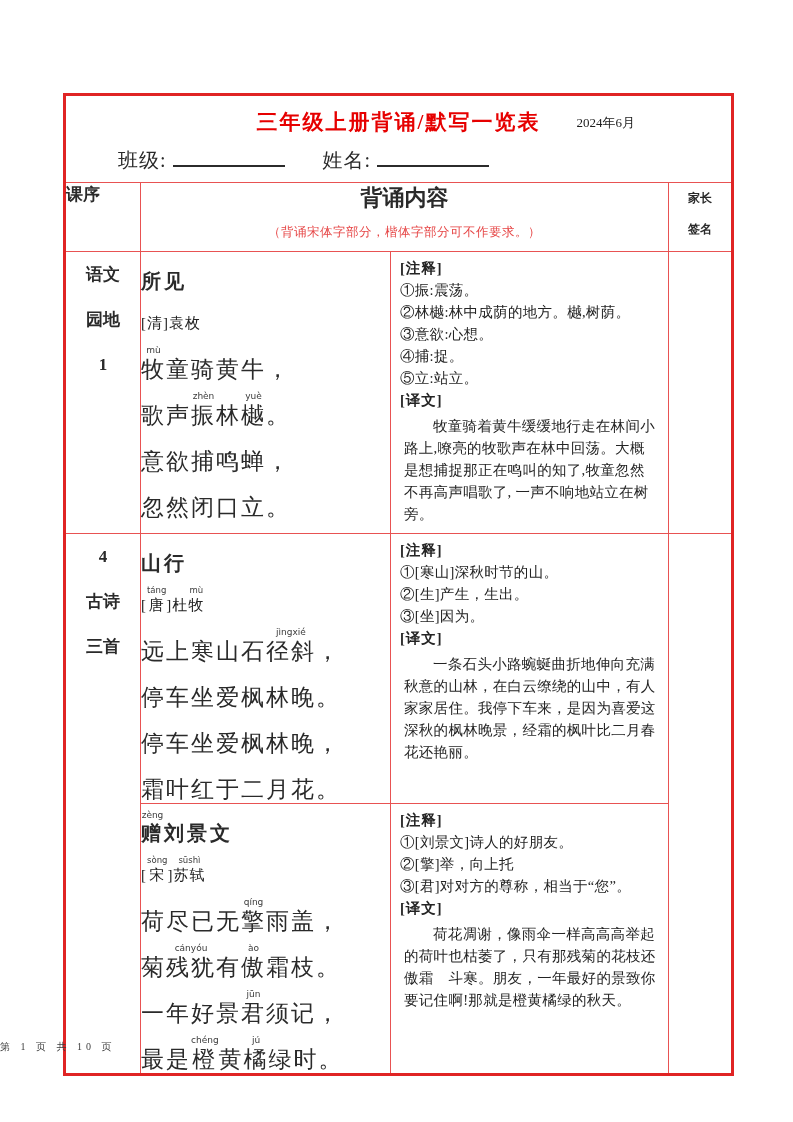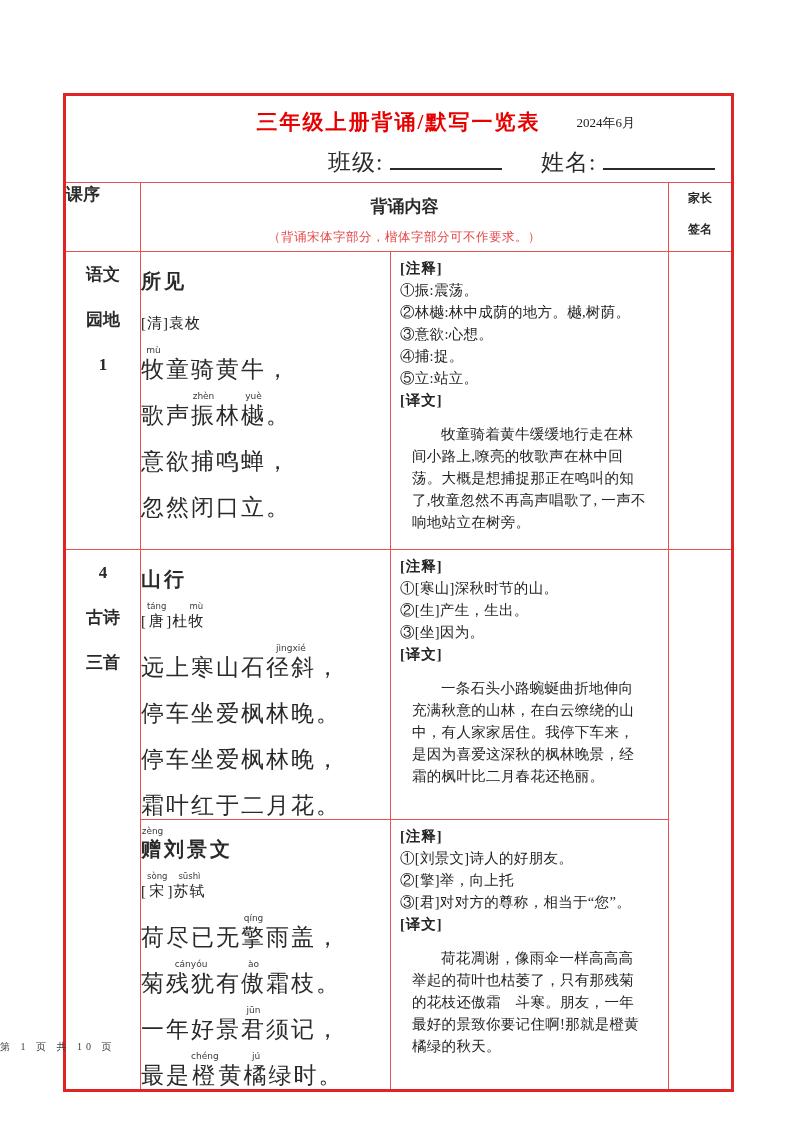--- a/index.html
+++ b/index.html
@@ -18,27 +18,27 @@
   col.c-lesson{width:76px;} col.c-poem{width:250px;} col.c-notes{width:278px;} col.c-sign{width:64px;}
 
   
   td.title-cell{height:86px;position:relative;}
   .doc-title{
     text-align:center;margin-top:12px;font-size:21px;font-weight:bold;
     color:#e60000;letter-spacing:2px;
   }
   .doc-date{position:absolute;top:18px;right:96px;font-size:13px;color:#1c1c1c;font-weight:normal;}
   .blank-line{display:inline-block;width:112px;border-bottom:2px solid #2b2b2b;height:16px;vertical-align:baseline;}
-  .class-name-row{text-align:right;margin-top:11px;font-size:23px;letter-spacing:1px;}
+  .class-name-row{text-align:left;margin-top:11px;font-size:20px;letter-spacing:1px;margin-left:36px;}
   .cn-group{margin:0 16px;}
 
   
   td.head-cell{height:68px;vertical-align:middle;}
   .head-lesson{font-size:17px;font-weight:bold;}
-  .head-content-main{font-size:17px;font-weight:bold;text-align:center;margin-top:12px;}
+  .head-content-main{font-size:22px;font-weight:bold;text-align:center;margin-top:0;}
   .head-content-note{font-size:12.5px;color:#e64545;text-align:center;margin-top:11px;letter-spacing:.5px;}
   .head-sign{font-size:12px;font-weight:bold;text-align:center;line-height:31px;}
 
   
   td.lesson-cell{vertical-align:middle;}
   .lesson .ln{line-height:45px;text-align:center;font-size:17px;font-weight:bold;}
 
   
   td.poem-cell{vertical-align:middle;}
   .poem{display:flex;flex-direction:column;align-items:flex-start;}
@@ -49,21 +49,21 @@
   .poem-author{margin-bottom:5px;}
   .poem-author .chars{font-size:15px;letter-spacing:1px;line-height:18px;color:#222;}
   .poem-author .py{font-size:8.5px;}
   .poem-line{margin-top:2px;}
   .poem-line .chars{font-size:23px;letter-spacing:2px;line-height:27px;}
 
   
   .notes{padding:5px 8px 4px 9px;font-size:14.5px;line-height:22px;color:#242424;}
   .nt{font-weight:bold;letter-spacing:1px;}
   .notes .ln{letter-spacing:.3px;}
-  .trans{margin:12px;text-indent:2em;letter-spacing:.3px;}
+  .trans{margin:4px;text-indent:2em;letter-spacing:.3px;}
 
   td.sign-cell{background:#ffffff;}
 
   
   tr.r-body1 td{height:278px;}
   tr.r-body2a td{height:232px;}
   tr.r-body2b td{height:262px;}
 
   .footer{
     position:absolute;left:0;top:1040px;width:793px;

